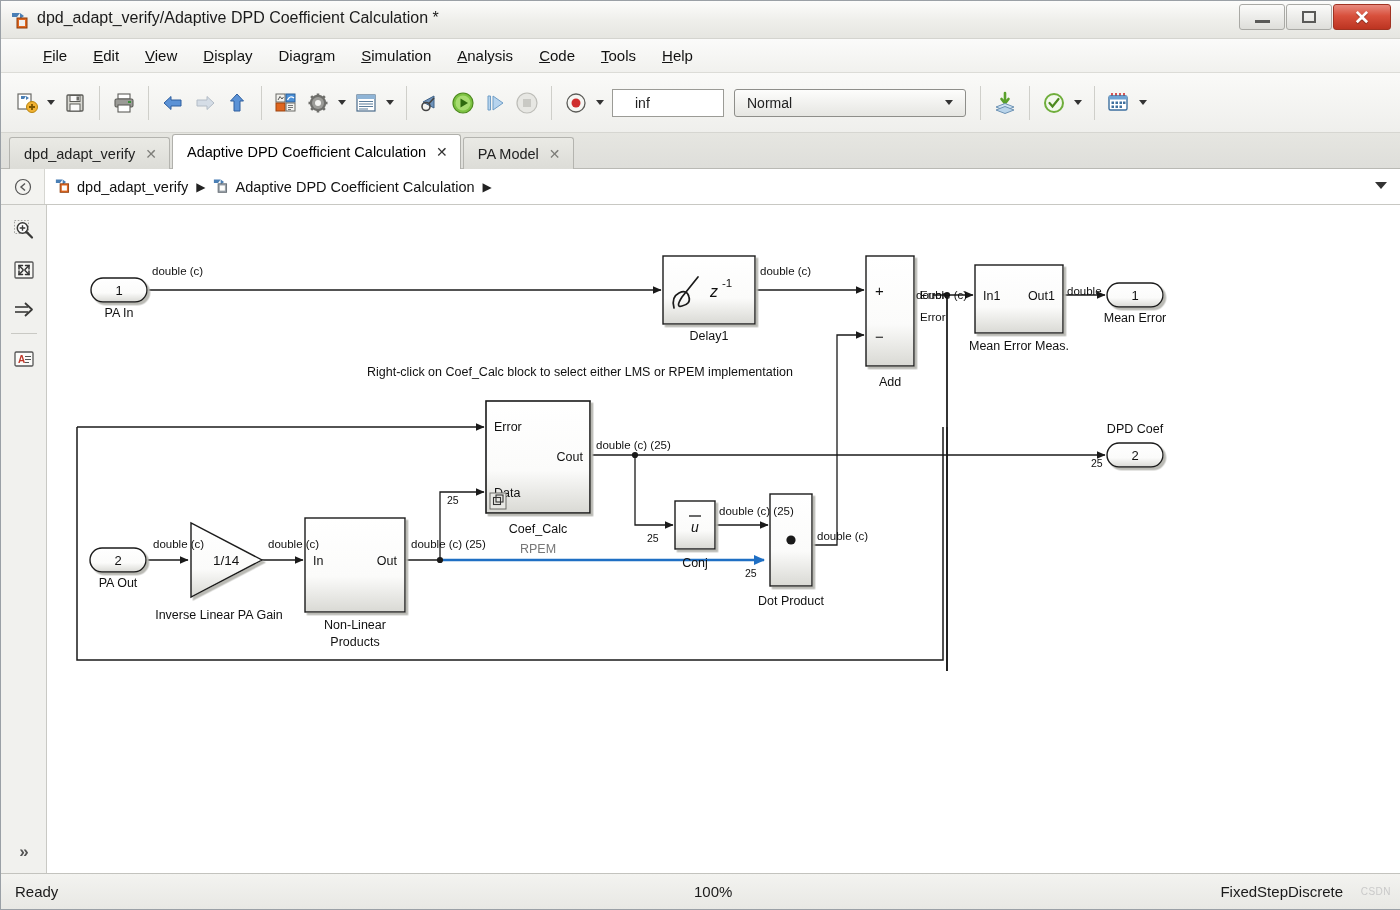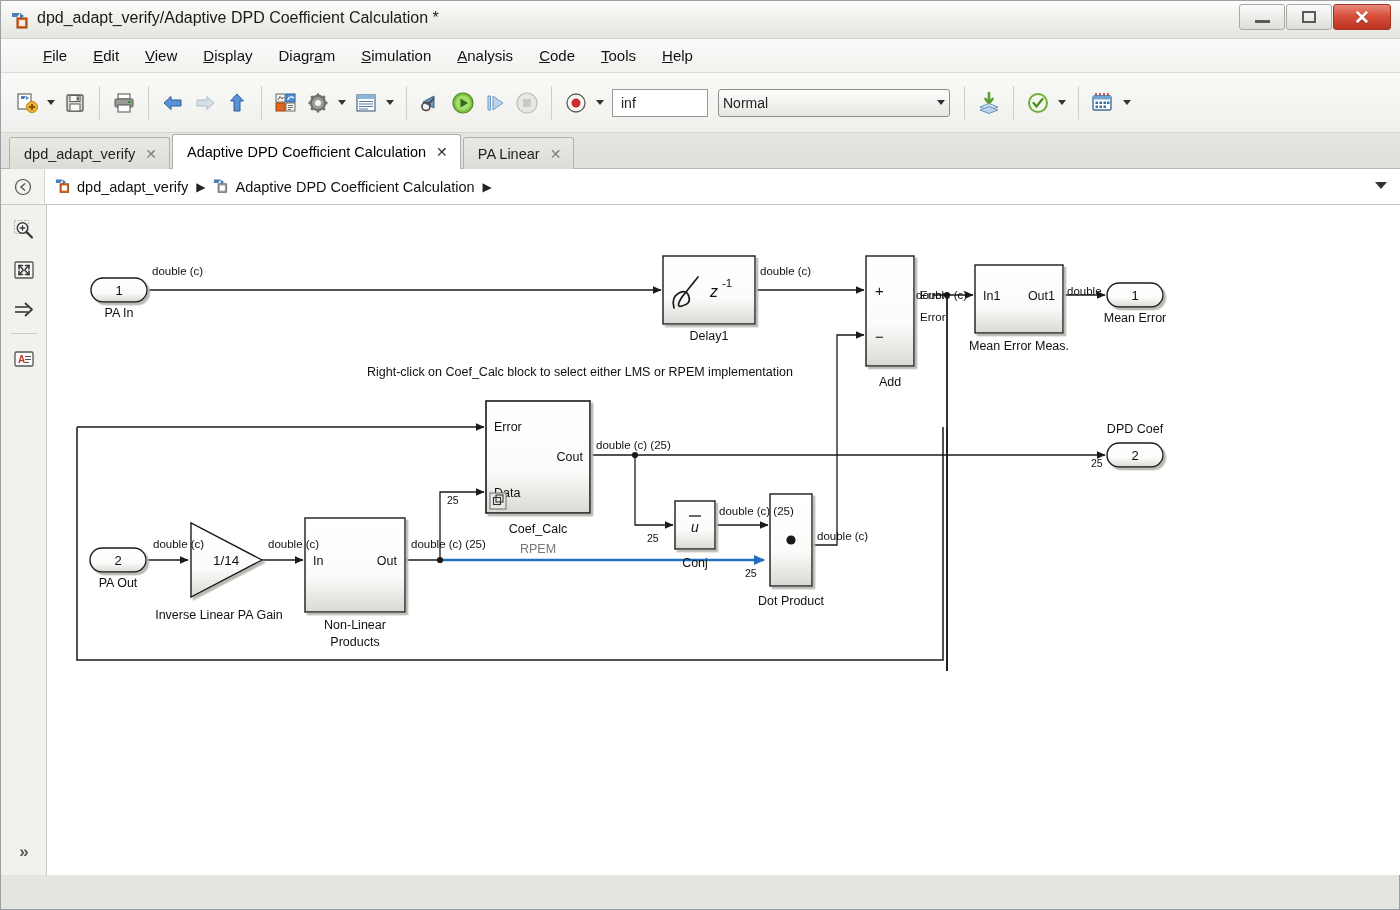--- a/index.html
+++ b/index.html
@@ -71,30 +71,30 @@
   .tbtn {
     width:32px; height:32px; display:flex; align-items:center; justify-content:center;
     border:1px solid transparent; border-radius:3px;
   }
   .tcaret {
     width:16px; height:30px; display:flex; align-items:center; justify-content:center;
     border:1px solid transparent; border-radius:3px;
   }
   .caret { width:0;height:0;border-left:4px solid transparent;border-right:4px solid transparent;border-top:5px solid #333; }
   #stop-time {
-    width:96px; height:28px; margin-left:4px;
+    width:112px; height:28px; margin-left:4px;
     border:1px solid #9b9b96; background:#fff;
     font-family:"Liberation Sans",sans-serif; font-size:14px; color:#222;
-    padding:0 8px;
+    padding:0 22px;
   }
   #sim-mode {
     width:232px; height:28px; margin-left:10px;
     border:1px solid #8e8e8a; border-radius:3px;
     background:linear-gradient(180deg,#fdfdfc,#e6e6e2);
-    display:flex; align-items:center; padding:0 4px;
+    display:flex; align-items:center; padding:0 12px;
     font-size:14px; color:#222;
   }
   #sim-mode .caret { margin-left:auto; }
 
   
   #tabstrip {
     position:absolute; left:0; top:132px; width:1400px; height:36px;
     background:linear-gradient(180deg,#e6e6e1,#dededa);
     border-bottom:1px solid #b9b9b4;
     display:flex; align-items:flex-end; padding-left:8px;
@@ -418,21 +418,21 @@
   <div id="tabstrip">
     <div class="tab">
       <span>dpd_adapt_verify</span>
       <span class="tabx">✕</span>
     </div>
     <div class="tab active">
       <span>Adaptive DPD Coefficient Calculation</span>
       <span class="tabx">✕</span>
     </div>
     <div class="tab">
-      <span>PA Linear</span>
+      <span>PA Model</span>
       <span class="tabx">✕</span>
     </div>
   </div>
 
   <div id="breadcrumb-bar">
     <div id="bc-back">
       <svg width="18" height="18" viewBox="0 0 18 18">
         <circle cx="9" cy="9" r="7.5" fill="none" stroke="#555" stroke-width="1.2"></circle>
         <path d="M11 5.5 L7 9 L11 12.5" fill="none" stroke="#555" stroke-width="1.4"></path>
       </svg>
@@ -678,14 +678,20 @@
         <text x="221" y="343">double (c)</text>
         <text x="364" y="343">double (c) (25)</text>
         <text x="400" y="299" font-size="10.5">25</text>
         <text x="698" y="372" font-size="10.5">25</text>
       </g>
 
       <text x="320" y="171" font-size="12.5" fill="#111">Right-click on Coef_Calc block to select either LMS or RPEM implementation</text>
     </svg>
   </div>
 
+  <div id="statusbar">
+    <span id="status-ready">Ready</span>
+    <span id="status-zoom">100%</span>
+    <span id="status-solver">FixedStepDiscrete</span>
+    <span id="status-wm">CSDN</span>
+  </div>
 
 </div>
 
 </body></html>

